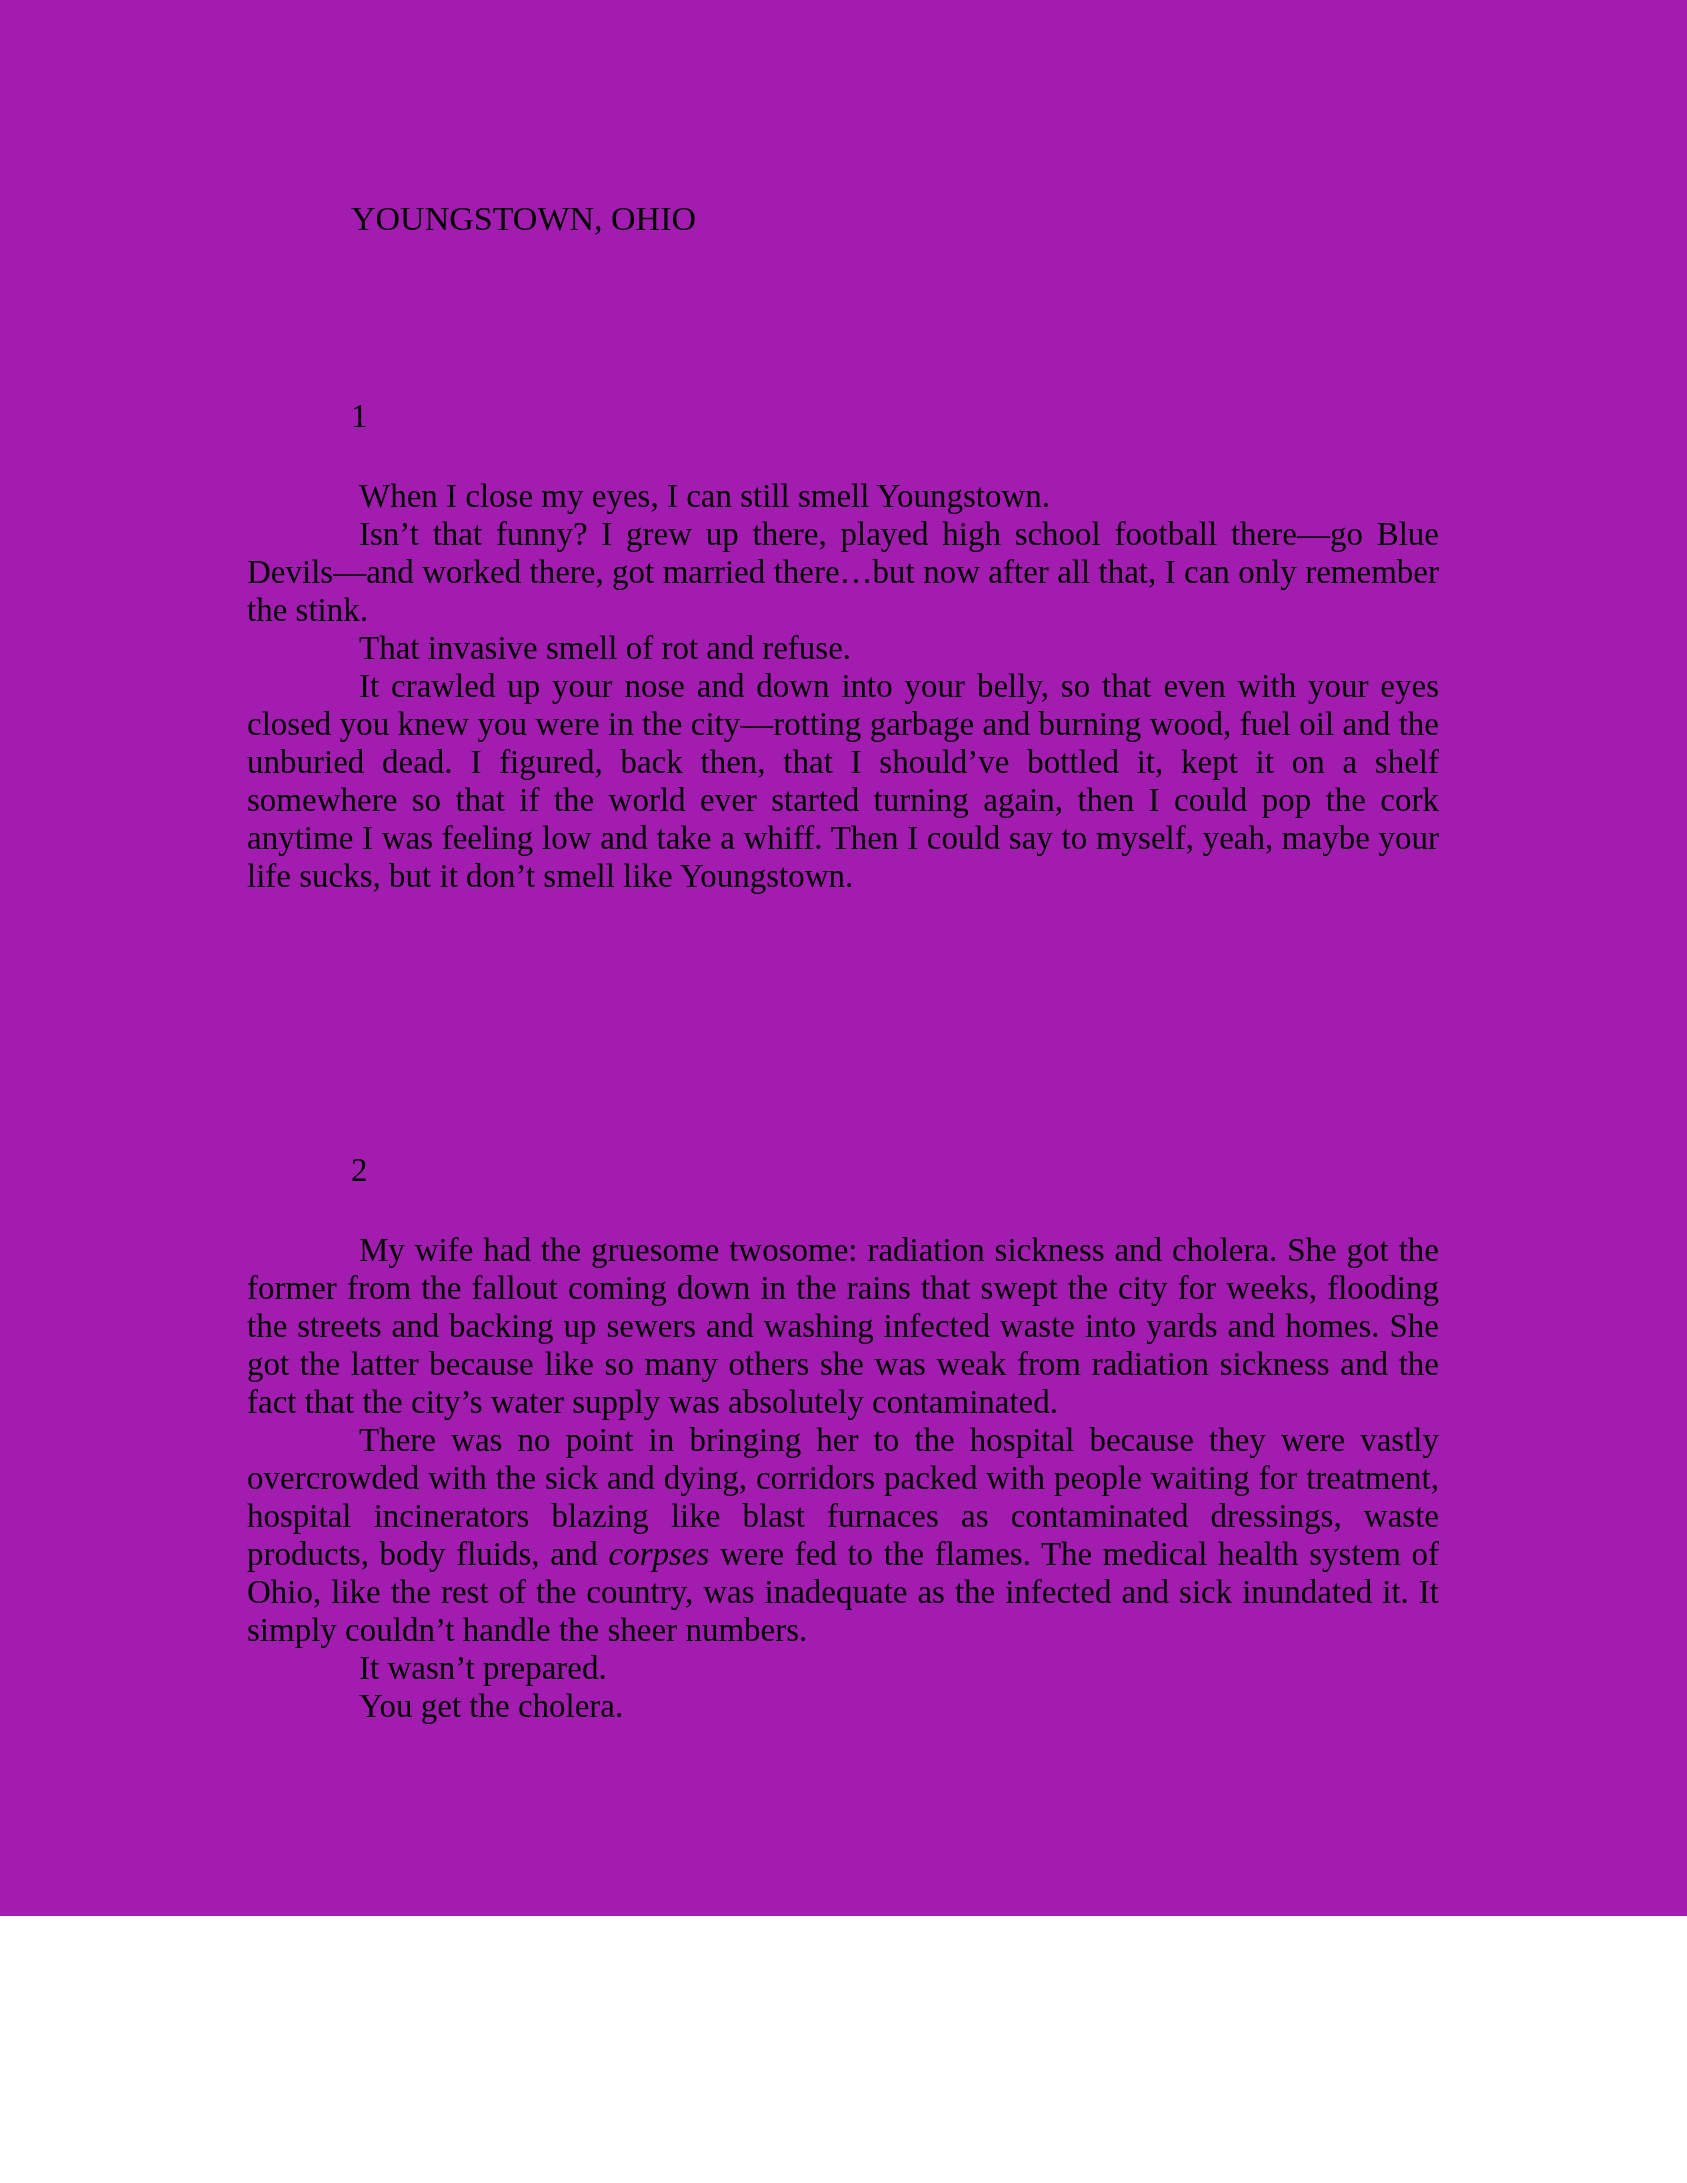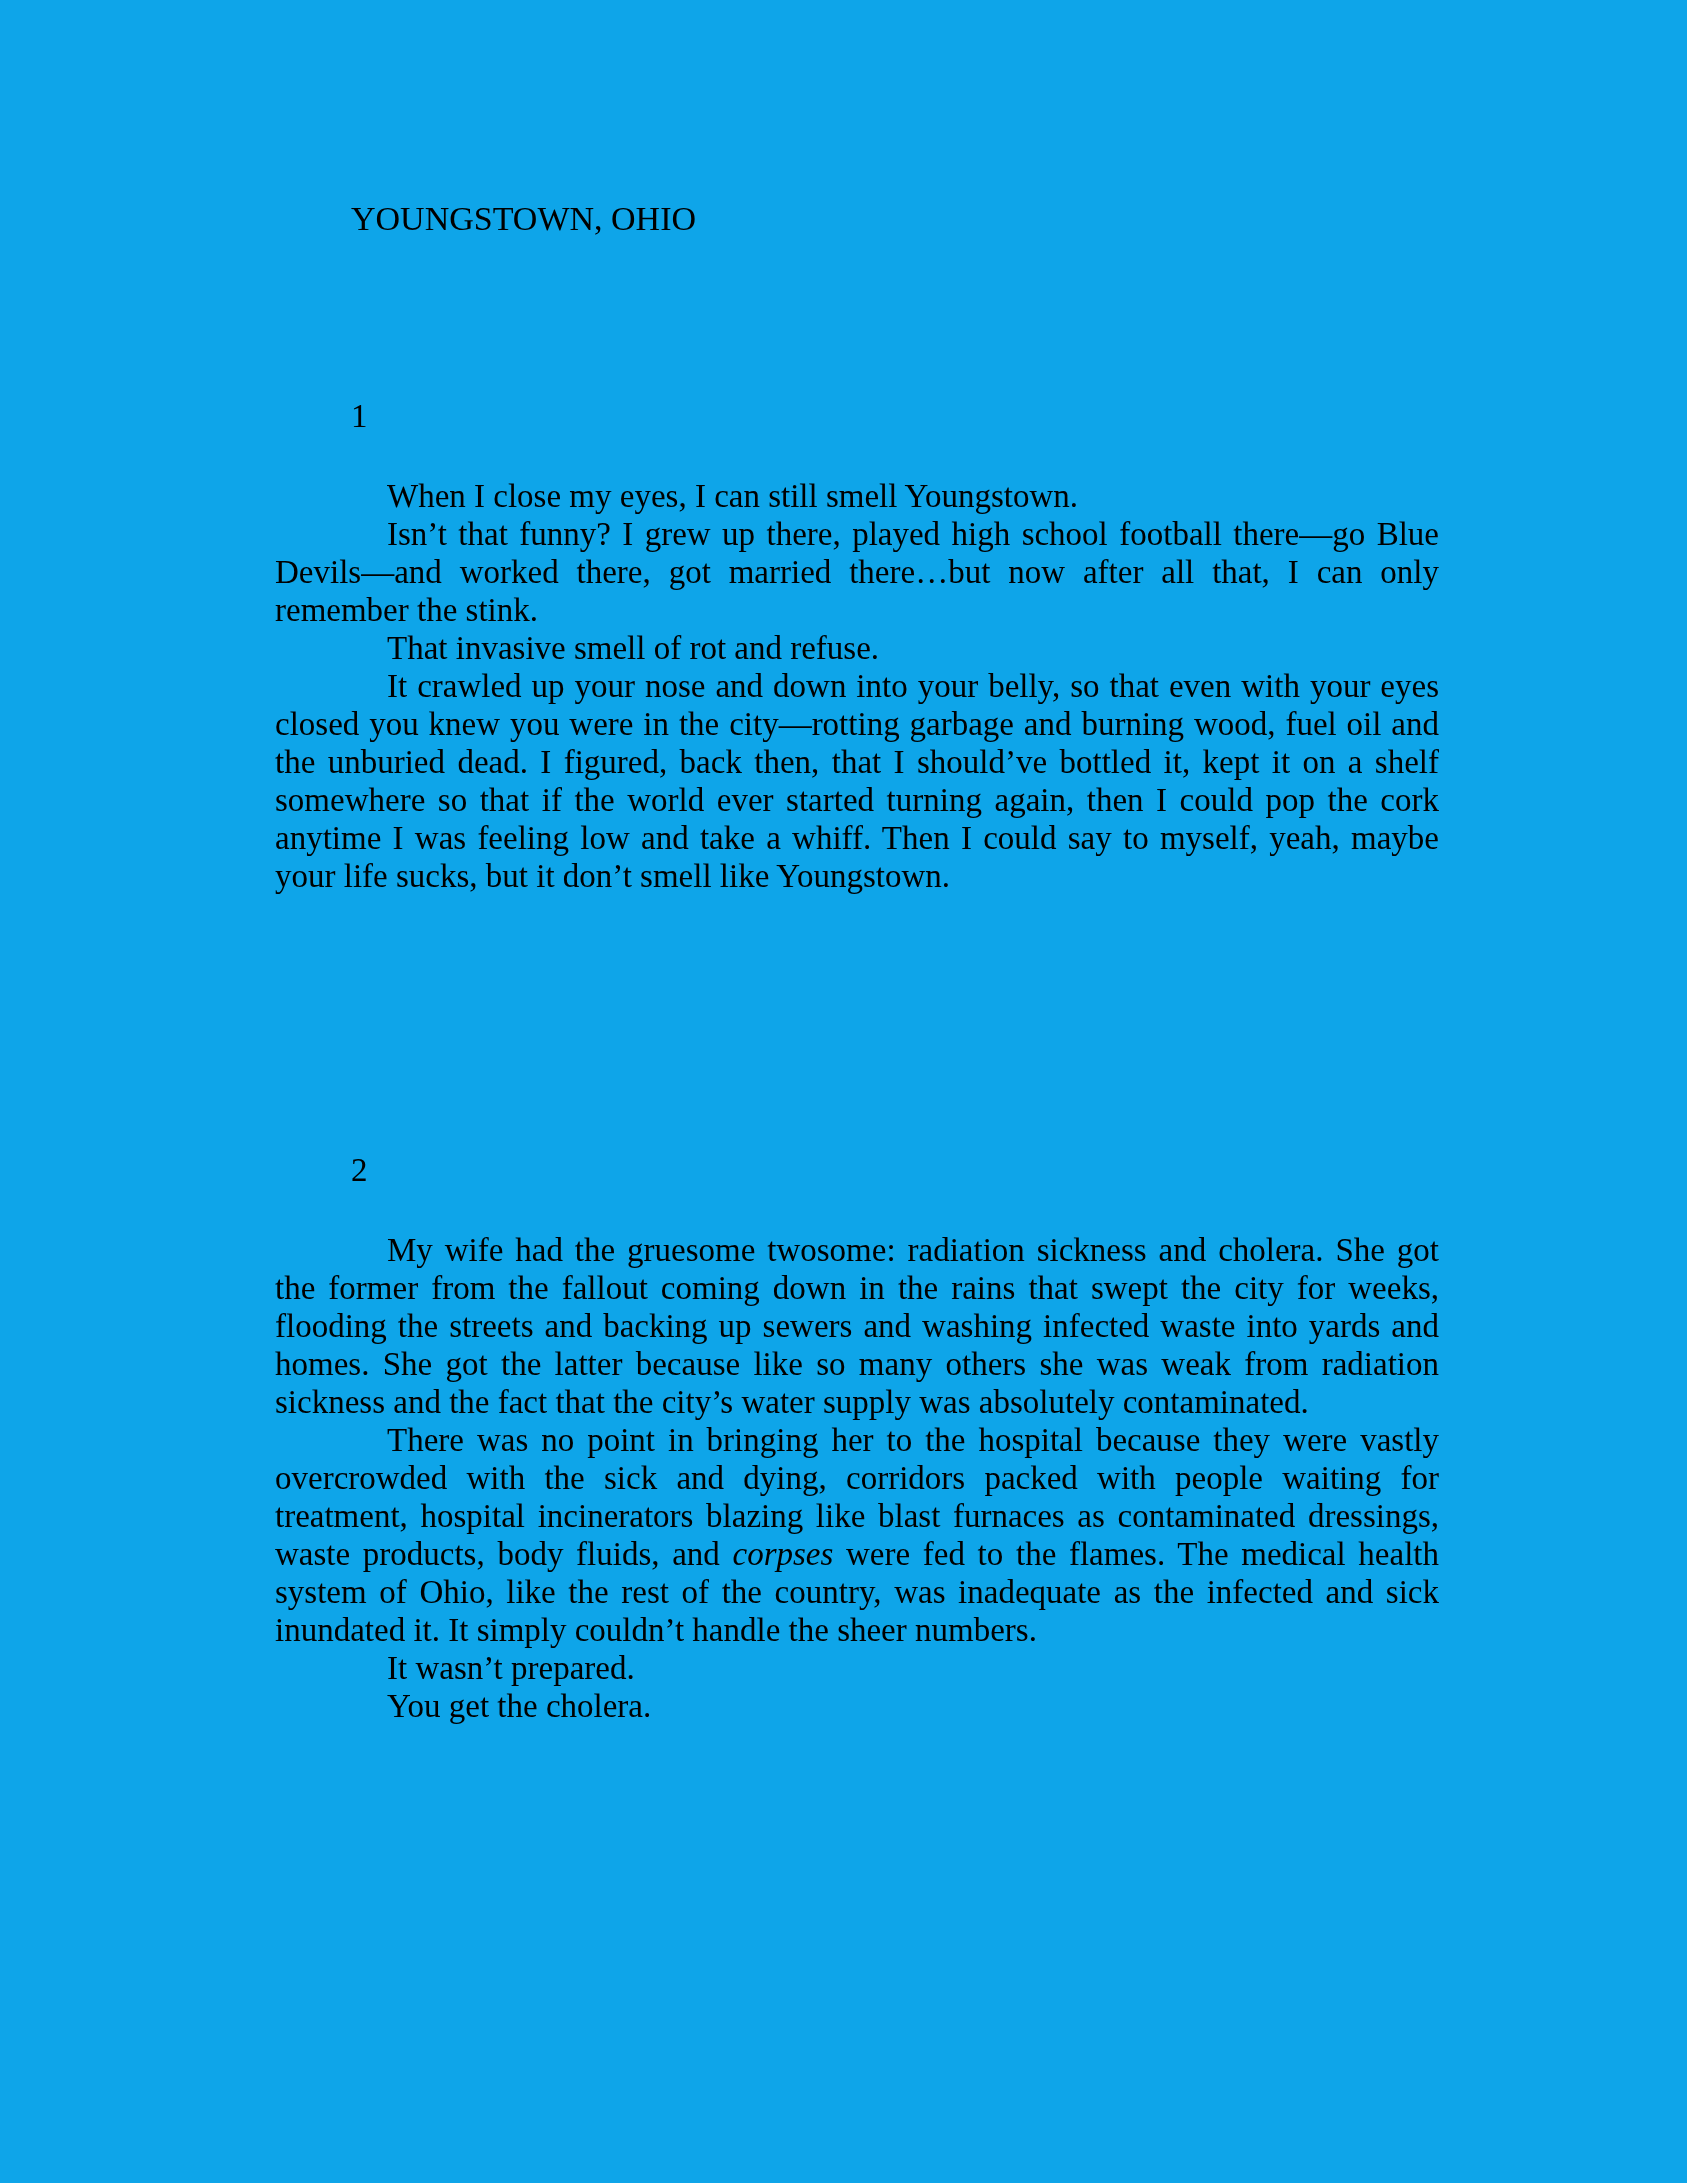--- a/index.html
+++ b/index.html
@@ -3,22 +3,22 @@
 <meta charset="utf-8">
 <style>
   html, body {
     margin: 0;
     padding: 0;
     background: #ffffff;
   }
   .page {
     position: relative;
     width: 1687px;
-    height: 2183px;
-    background: #0ea5e9;
+    height: 1916px;
+    background: #a21caf;
     color: #000000;
     font-family: "Liberation Serif", "DejaVu Serif", serif;
     font-size: 33px;
     line-height: 38px;
     overflow: hidden;
   }
   .content {
     padding-top: 200px;
     margin-left: 247px;
     margin-right: 248px;
@@ -31,21 +31,21 @@
     padding: 0;
   }
   .section { margin: 0; }
   .section:first-of-type { margin-top: 159px; }
   .section + .section { margin-top: 256px; }
   .section-number {
     margin-left: 104px;
     margin-bottom: 42px;
     line-height: 38px;
   }
-  .section-body { text-align: justify; margin-left: 28px; }
+  .section-body { text-align: justify; }
   .para {
     margin: 0;
     padding: 0;
     text-indent: 112px;
     text-align: justify;
     line-height: 38px;
   }
   .para em { }
 </style>
 </head>

